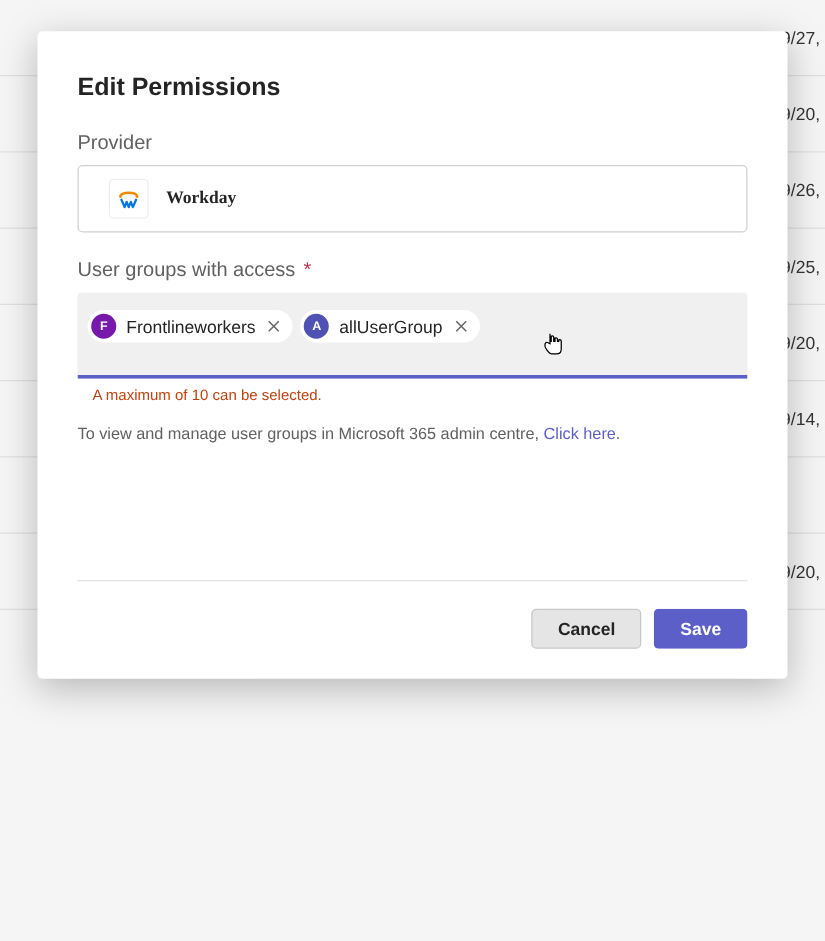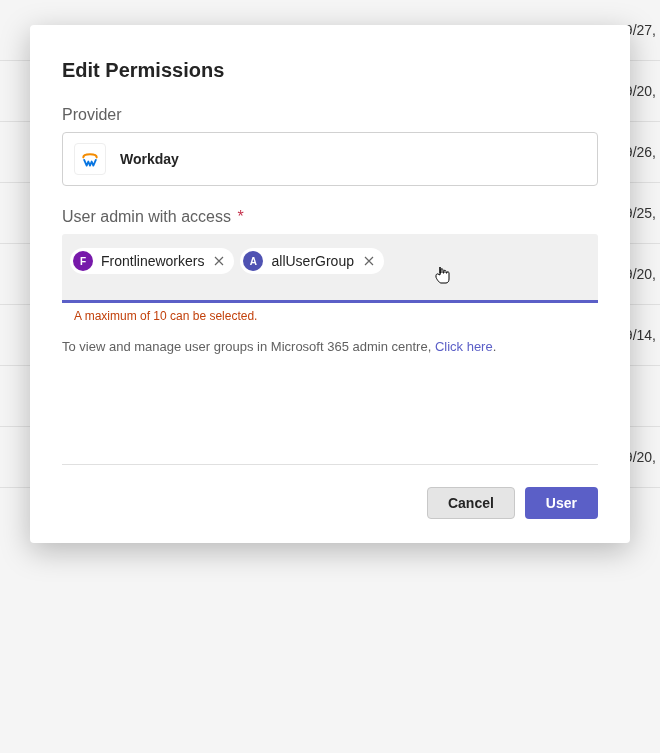--- a/index.html
+++ b/index.html
@@ -57,25 +57,26 @@
       color: #616161;
       margin-bottom: 8px;
     }
     .required {
       color: #c4314b;
       margin-left: 2px;
     }
     .provider-box {
       border: 1px solid #d1d1d1;
       border-radius: 4px;
-      padding: 10px 11px;
+      padding: 10px 24px;
       display: flex;
       align-items: center;
       gap: 14px;
       margin-bottom: 22px;
+      font-family: Liberation Serif, serif;
     }
     .provider-icon {
       width: 32px;
       height: 32px;
       background: #fff;
       border: 1px solid #eee;
       border-radius: 4px;
       display: flex;
       align-items: center;
       justify-content: center;
@@ -226,21 +227,21 @@
     <div class="provider-icon">
       <svg viewBox="0 0 24 24">
         <path d="M4 10 C4 5, 20 5, 20 10" stroke="#f38b00" stroke-width="2.5" fill="none" stroke-linecap="round"></path>
         <path d="M5 13 L8 20 L10 15 L12 20 L14 15 L16 20 L19 13" stroke="#0875e1" stroke-width="2.2" fill="none" stroke-linejoin="round" stroke-linecap="round"></path>
       </svg>
     </div>
     <span class="provider-name">Workday</span>
   </div>
 
   <div class="field-label">
-    <span>User admin with access</span>
+    <span>User groups with access</span>
     <span class="required">*</span>
   </div>
 
   <div class="groups-input">
     <div class="chip">
       <span class="chip-avatar purple">F</span>
       <span>Frontlineworkers</span>
       <span class="chip-remove">
         <svg width="10" height="10" viewBox="0 0 10 10">
             <path d="M1 1 L9 9 M9 1 L1 9" stroke="#666" stroke-width="1.2"></path>
@@ -267,15 +268,15 @@
 
   <div class="info-text">
     <span>To view and manage user groups in Microsoft 365 admin centre, </span><a href="#">Click here</a><span>.</span>
   </div>
 
   <div class="spacer"></div>
   <div class="divider"></div>
 
   <div class="footer">
     <button class="btn btn-secondary">Cancel</button>
-    <button class="btn btn-primary">User</button>
+    <button class="btn btn-primary">Save</button>
   </div>
 </div>
 
 </body></html>

